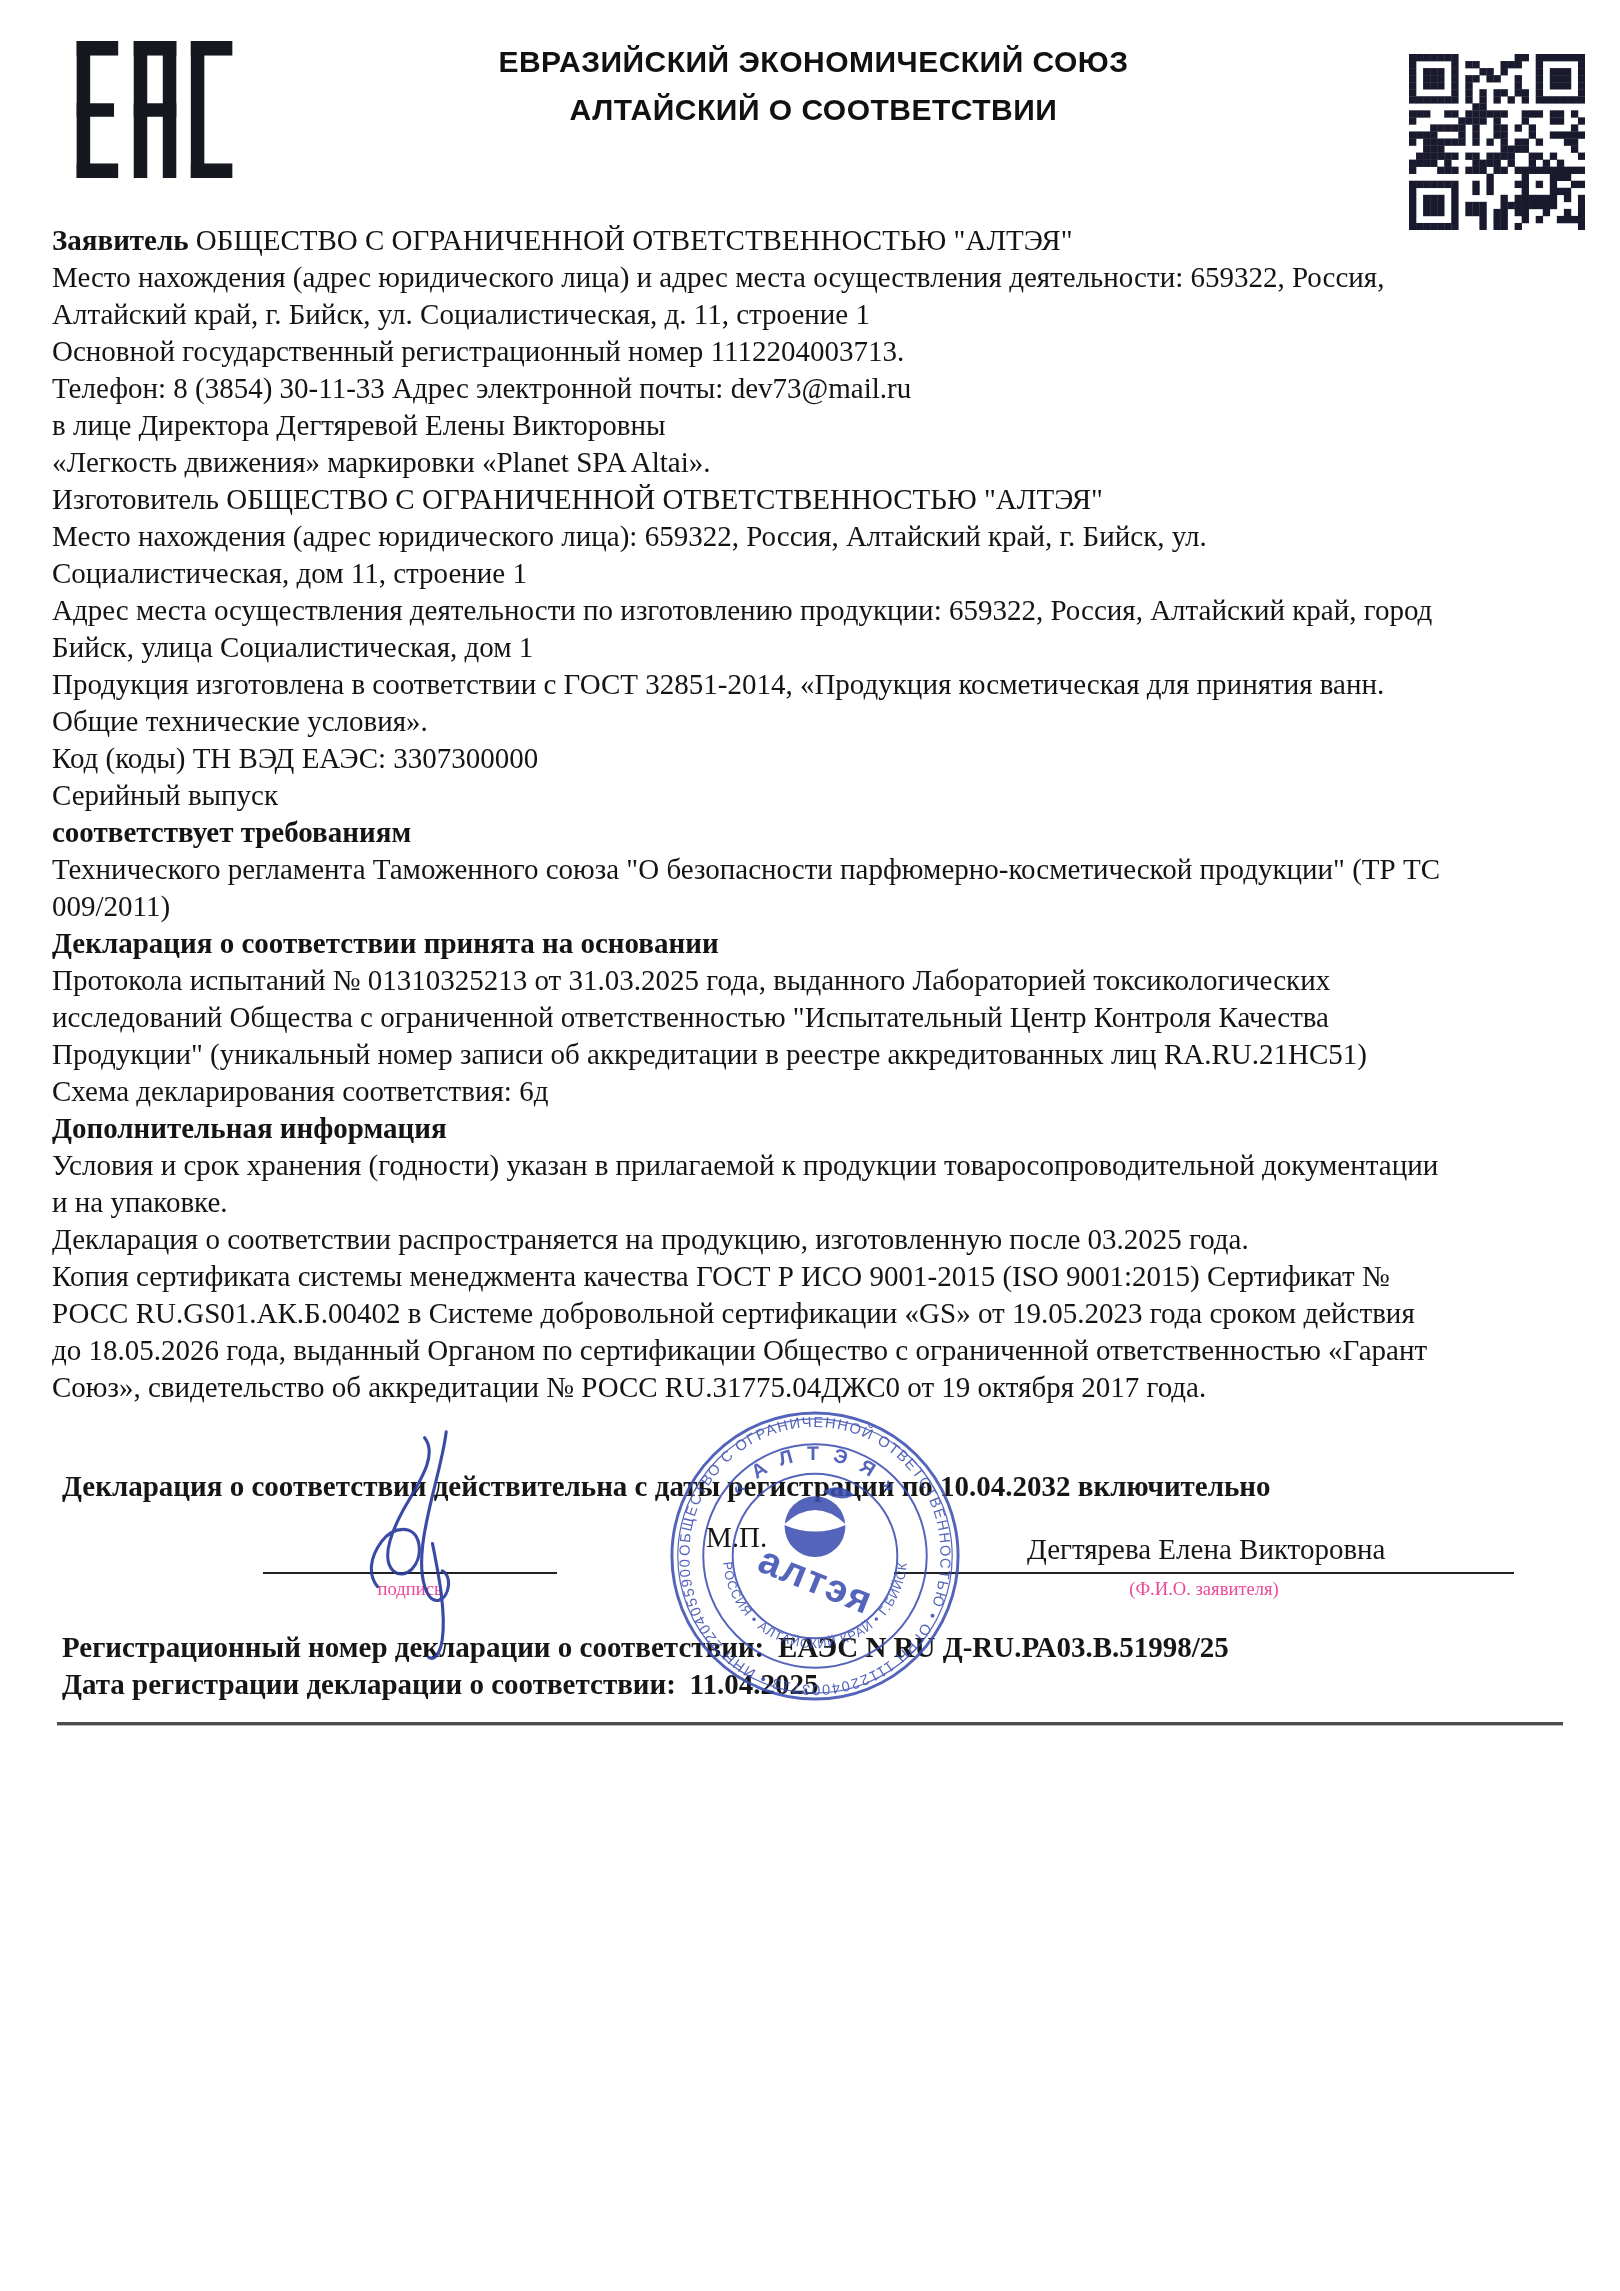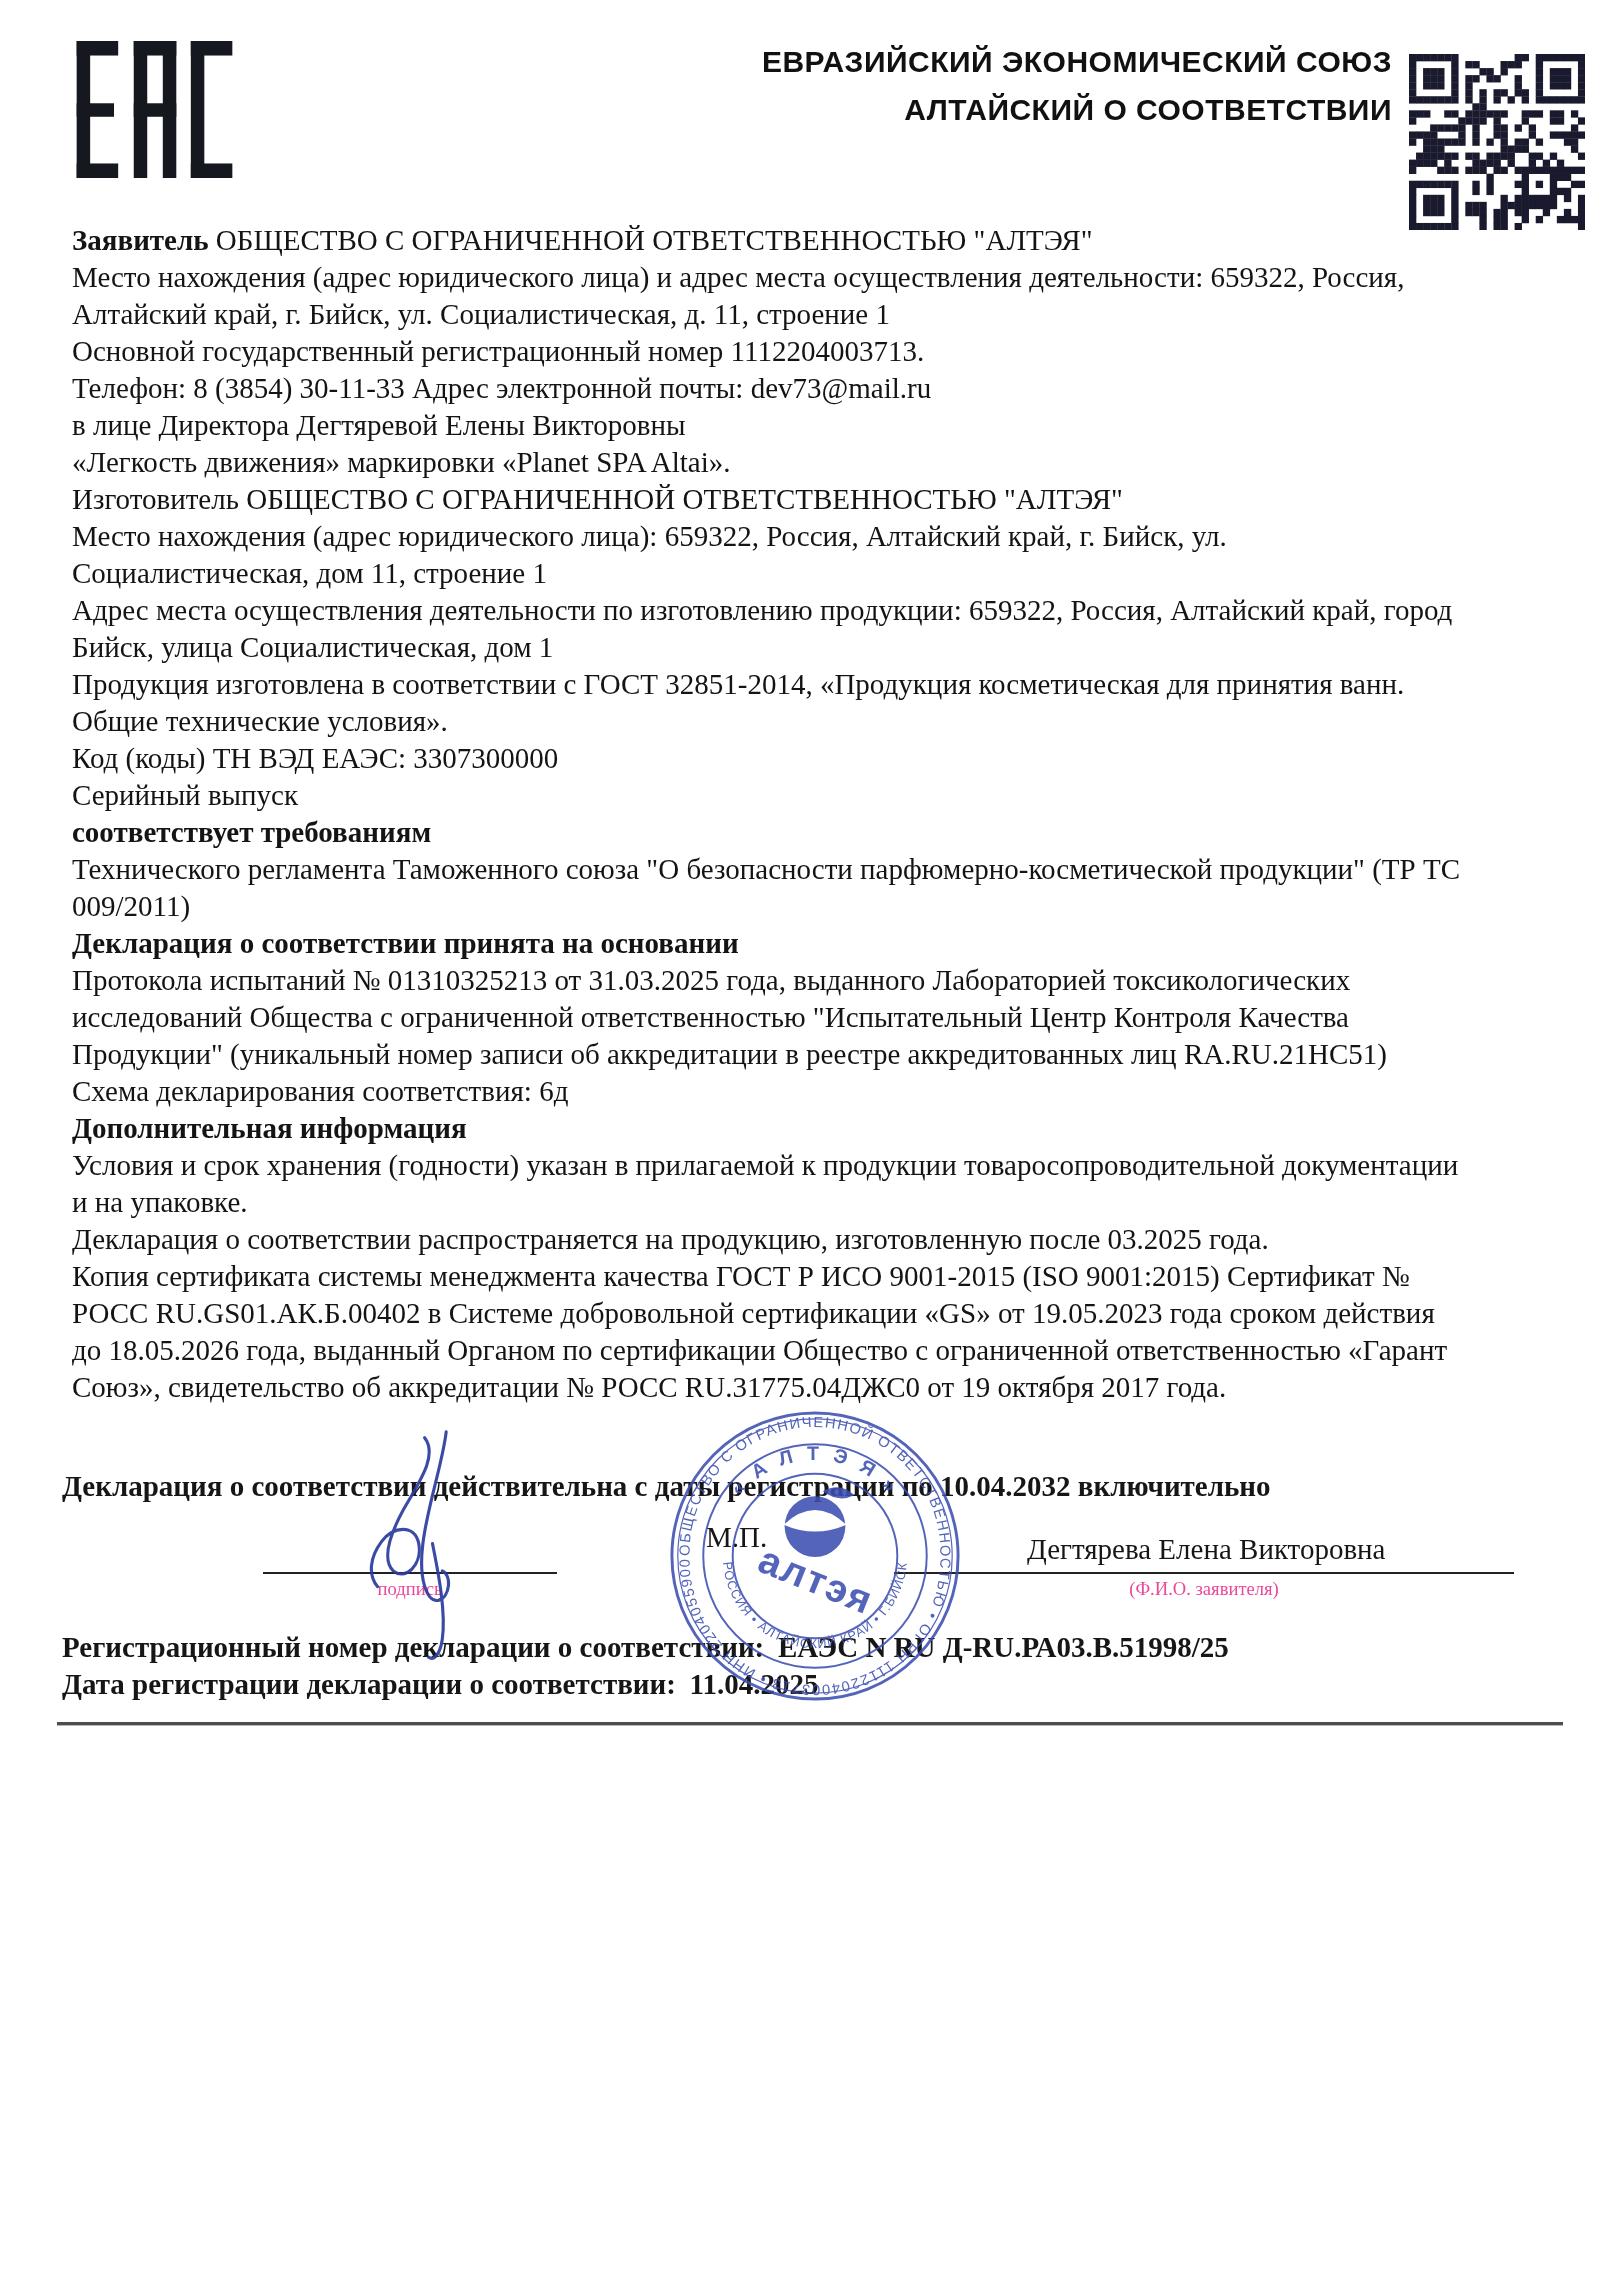--- a/index.html
+++ b/index.html
@@ -10,29 +10,29 @@
     height: 2292px;
     background: #ffffff;
     font-family: "Liberation Serif", serif;
     color: #161616;
     overflow: hidden;
   }
   
   .eac-logo { position: absolute; left: 76px; top: 41px; }
   .doc-title {
     position: absolute; left: 235px; top: 45px; width: 1157px;
-    text-align: right;
+    text-align: center;
     font-family: "Liberation Sans", sans-serif;
     font-weight: bold; font-size: 30px; letter-spacing: 0.5px; color: #111;
   }
   .doc-title .t2 { margin-top: 13.7px; }
   .qr { position: absolute; left: 1409px; top: 54px; width: 176px; height: 176px; }
   
   .body-text {
-    position: absolute; left: 72px; top: 222px; width: 1509px;
+    position: absolute; left: 52px; top: 222px; width: 1509px;
     font-size: 29px; line-height: 37px; color: #141414;
   }
   .bline { height: 37px; white-space: nowrap; }
   .bline b { font-weight: bold; }
   
   .validity {
     position: absolute; left: 62px; top: 1470px; width: 1509px;
     font-weight: bold; font-size: 29px; white-space: nowrap;
   }
   .sig-line { position: absolute; height: 0; border-top: 2px solid #222; }

